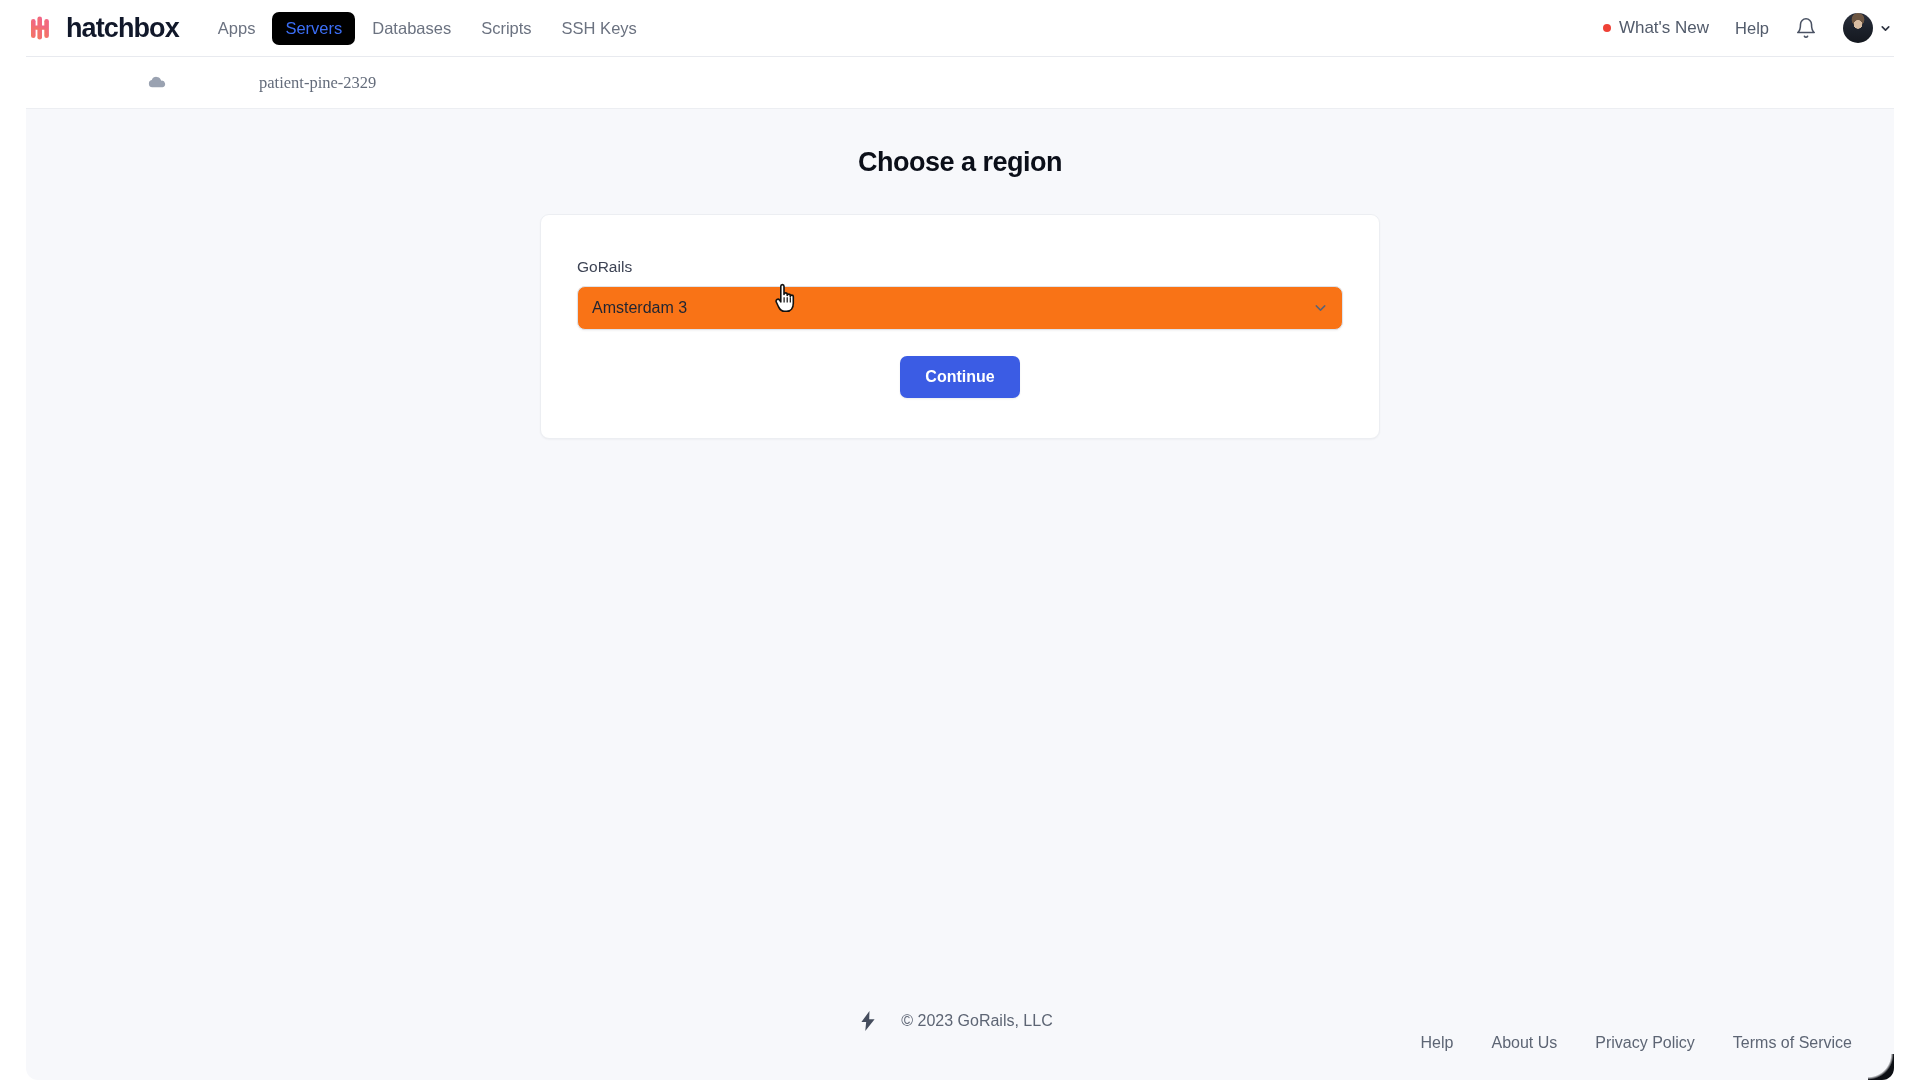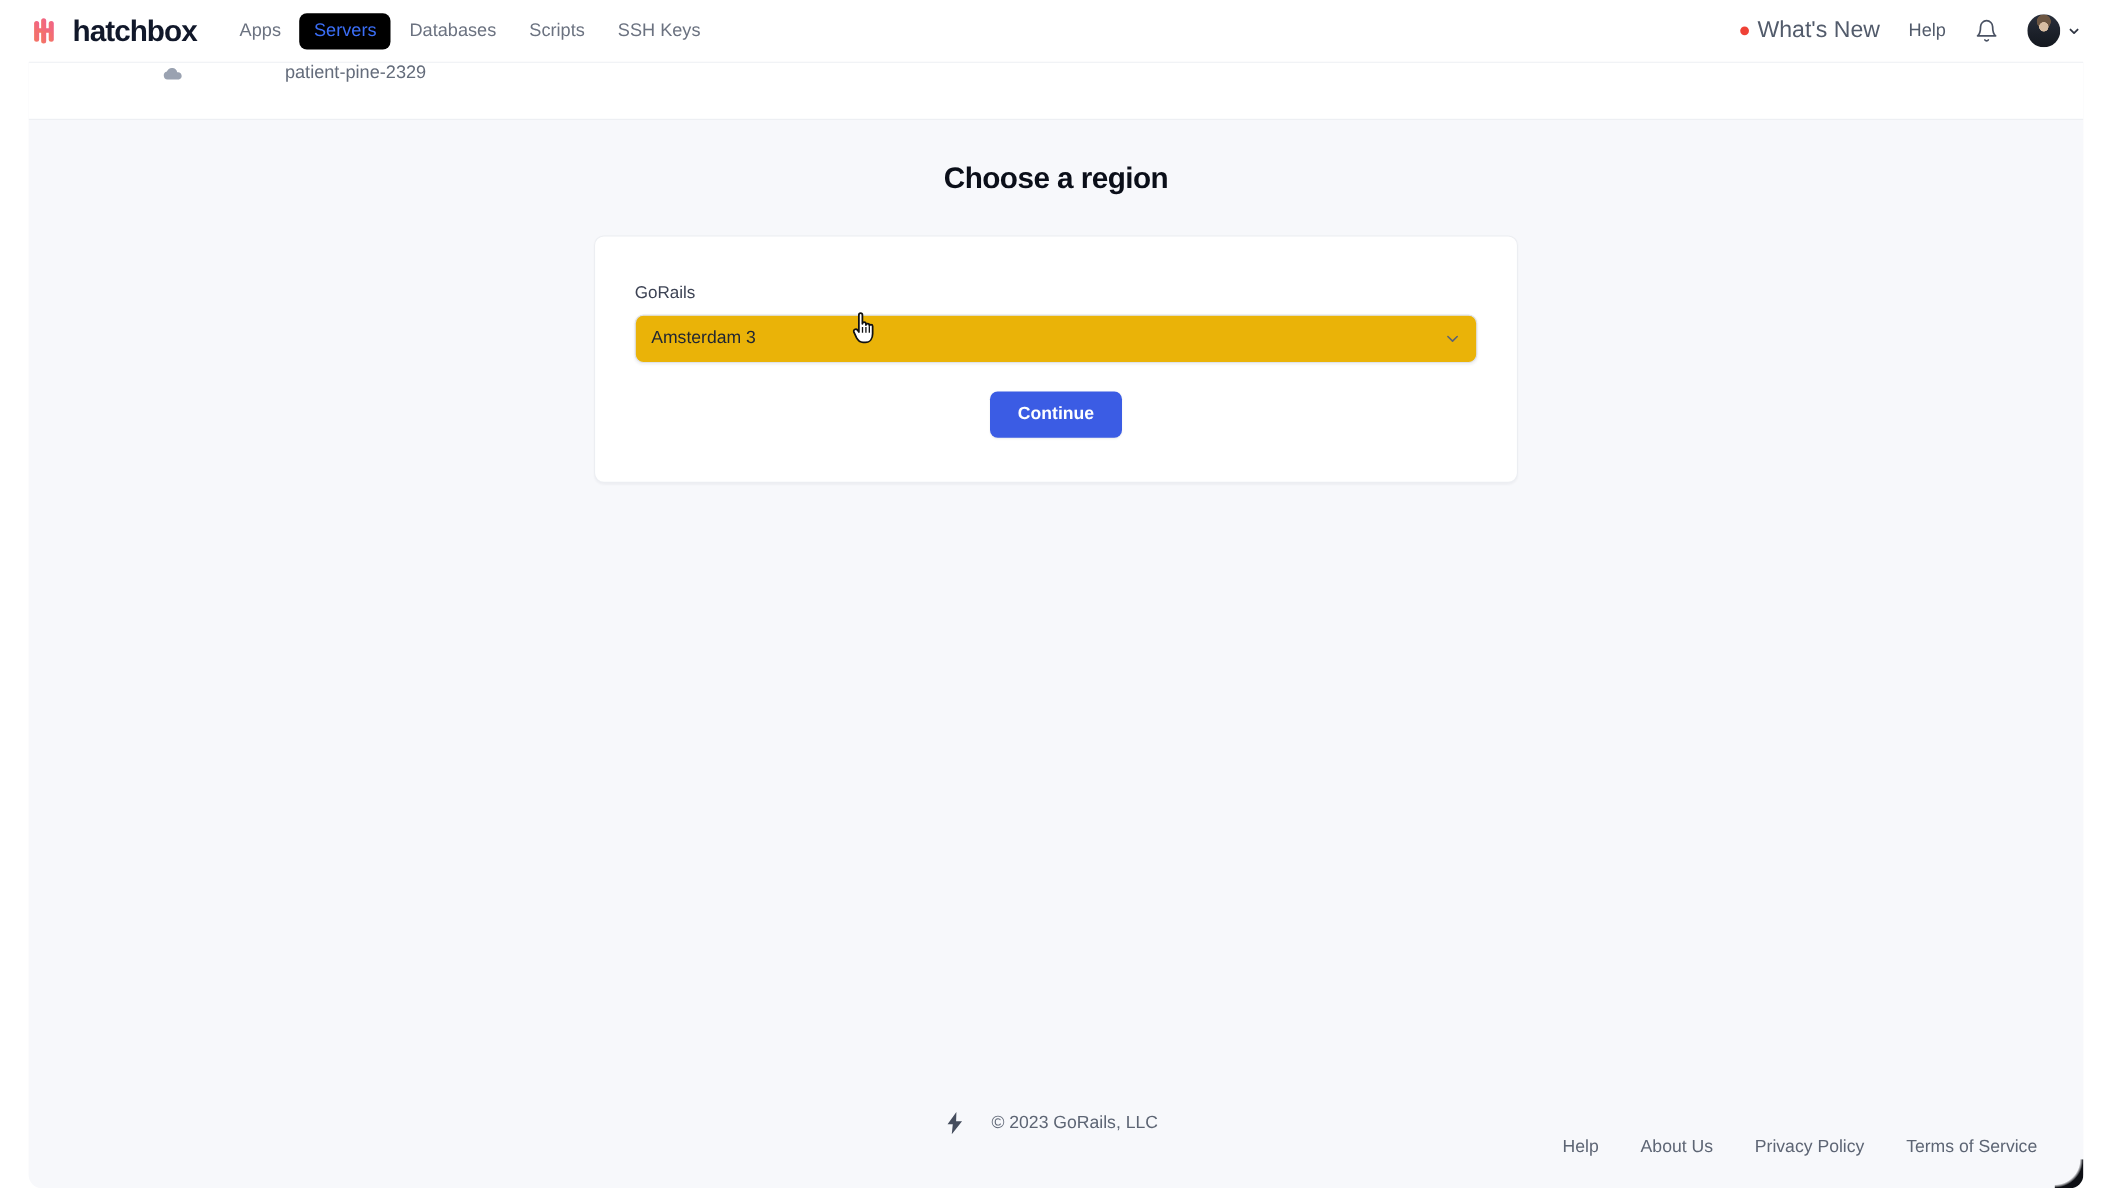--- a/index.html
+++ b/index.html
@@ -78,21 +78,21 @@
     margin-left: auto;
     display: flex;
     align-items: center;
     gap: 26px;
   }
 
   .whats-new {
     display: flex;
     align-items: center;
     gap: 8px;
-    font-size: 21px;
+    font-size: 17px;
     color: #525b6b;
     text-decoration: none;
     cursor: pointer;
     white-space: nowrap;
   }
   .dot {
     width: 8px; height: 8px;
     border-radius: 50%;
     background: #ef4136;
     display: block;
@@ -133,22 +133,23 @@
     border-radius: 0 0 12px 12px;
     overflow: hidden;
   }
 
   
   .breadcrumbs {
     height: 52px;
     background: #ffffff;
     border-bottom: 1px solid #eceef2;
     display: flex;
-    align-items: flex-start;
+    align-items: center;
     padding-left: 120px;
+    font-family: Liberation Serif, serif;
   }
   .crumb {
     display: flex;
     align-items: center;
     padding: 0 26px 0 0;
     text-decoration: none;
     cursor: pointer;
   }
   .crumb-cloud { width: 21px; height: 21px; display:block; color:#9aa2b1; }
   .crumb-sep { width: 42px; position: relative; flex: none; }
@@ -190,21 +191,21 @@
     margin-bottom: 10px;
   }
 
   .select-shell {
     position: relative;
     height: 44px;
   }
   .select-box {
     width: 100%;
     height: 44px;
-    background: #eab308;
+    background: #f97316;
     border: 1px solid #dfe3ea;
     border-radius: 8px;
     box-shadow: 0 1px 2px rgba(16,24,40,.05);
     display: flex;
     align-items: center;
     padding: 0 14px;
     font-size: 16px;
     color: #1f2533;
     cursor: pointer;
     font-family: "Liberation Sans", sans-serif;

